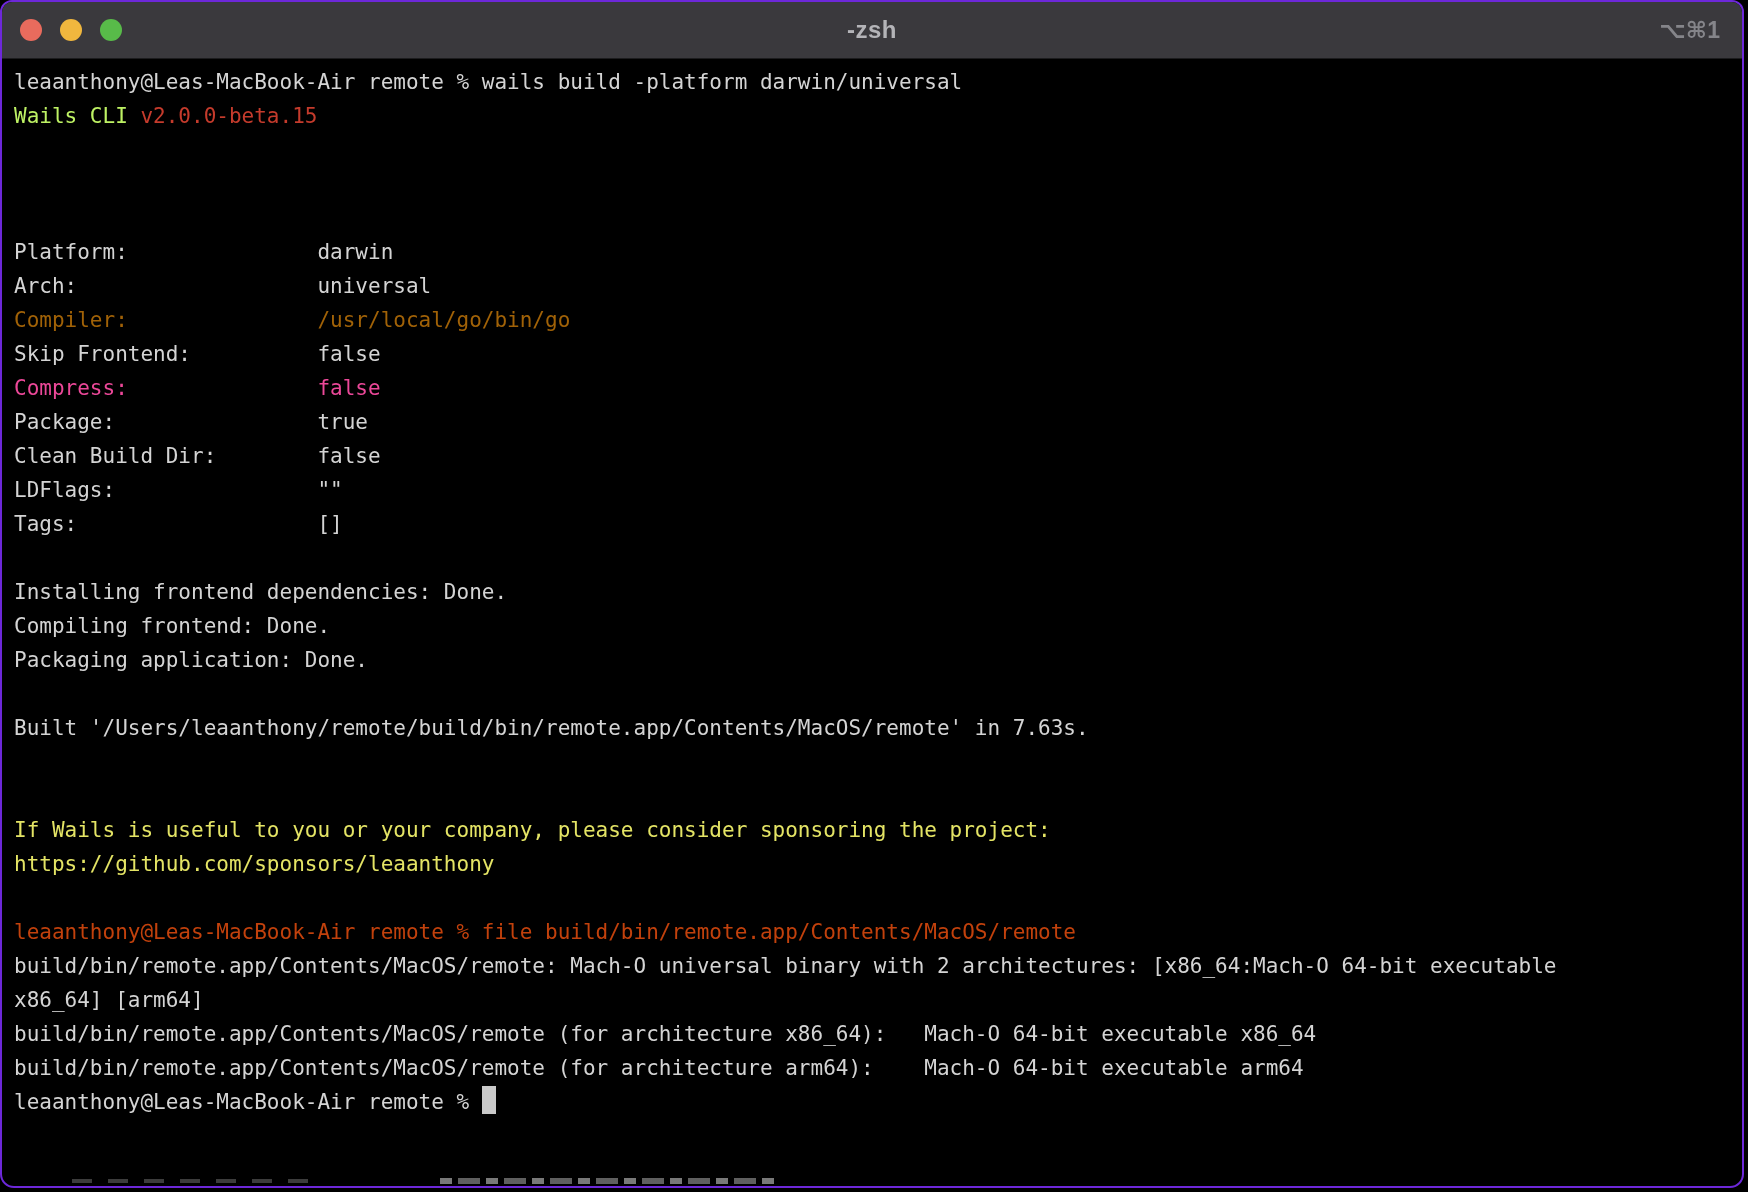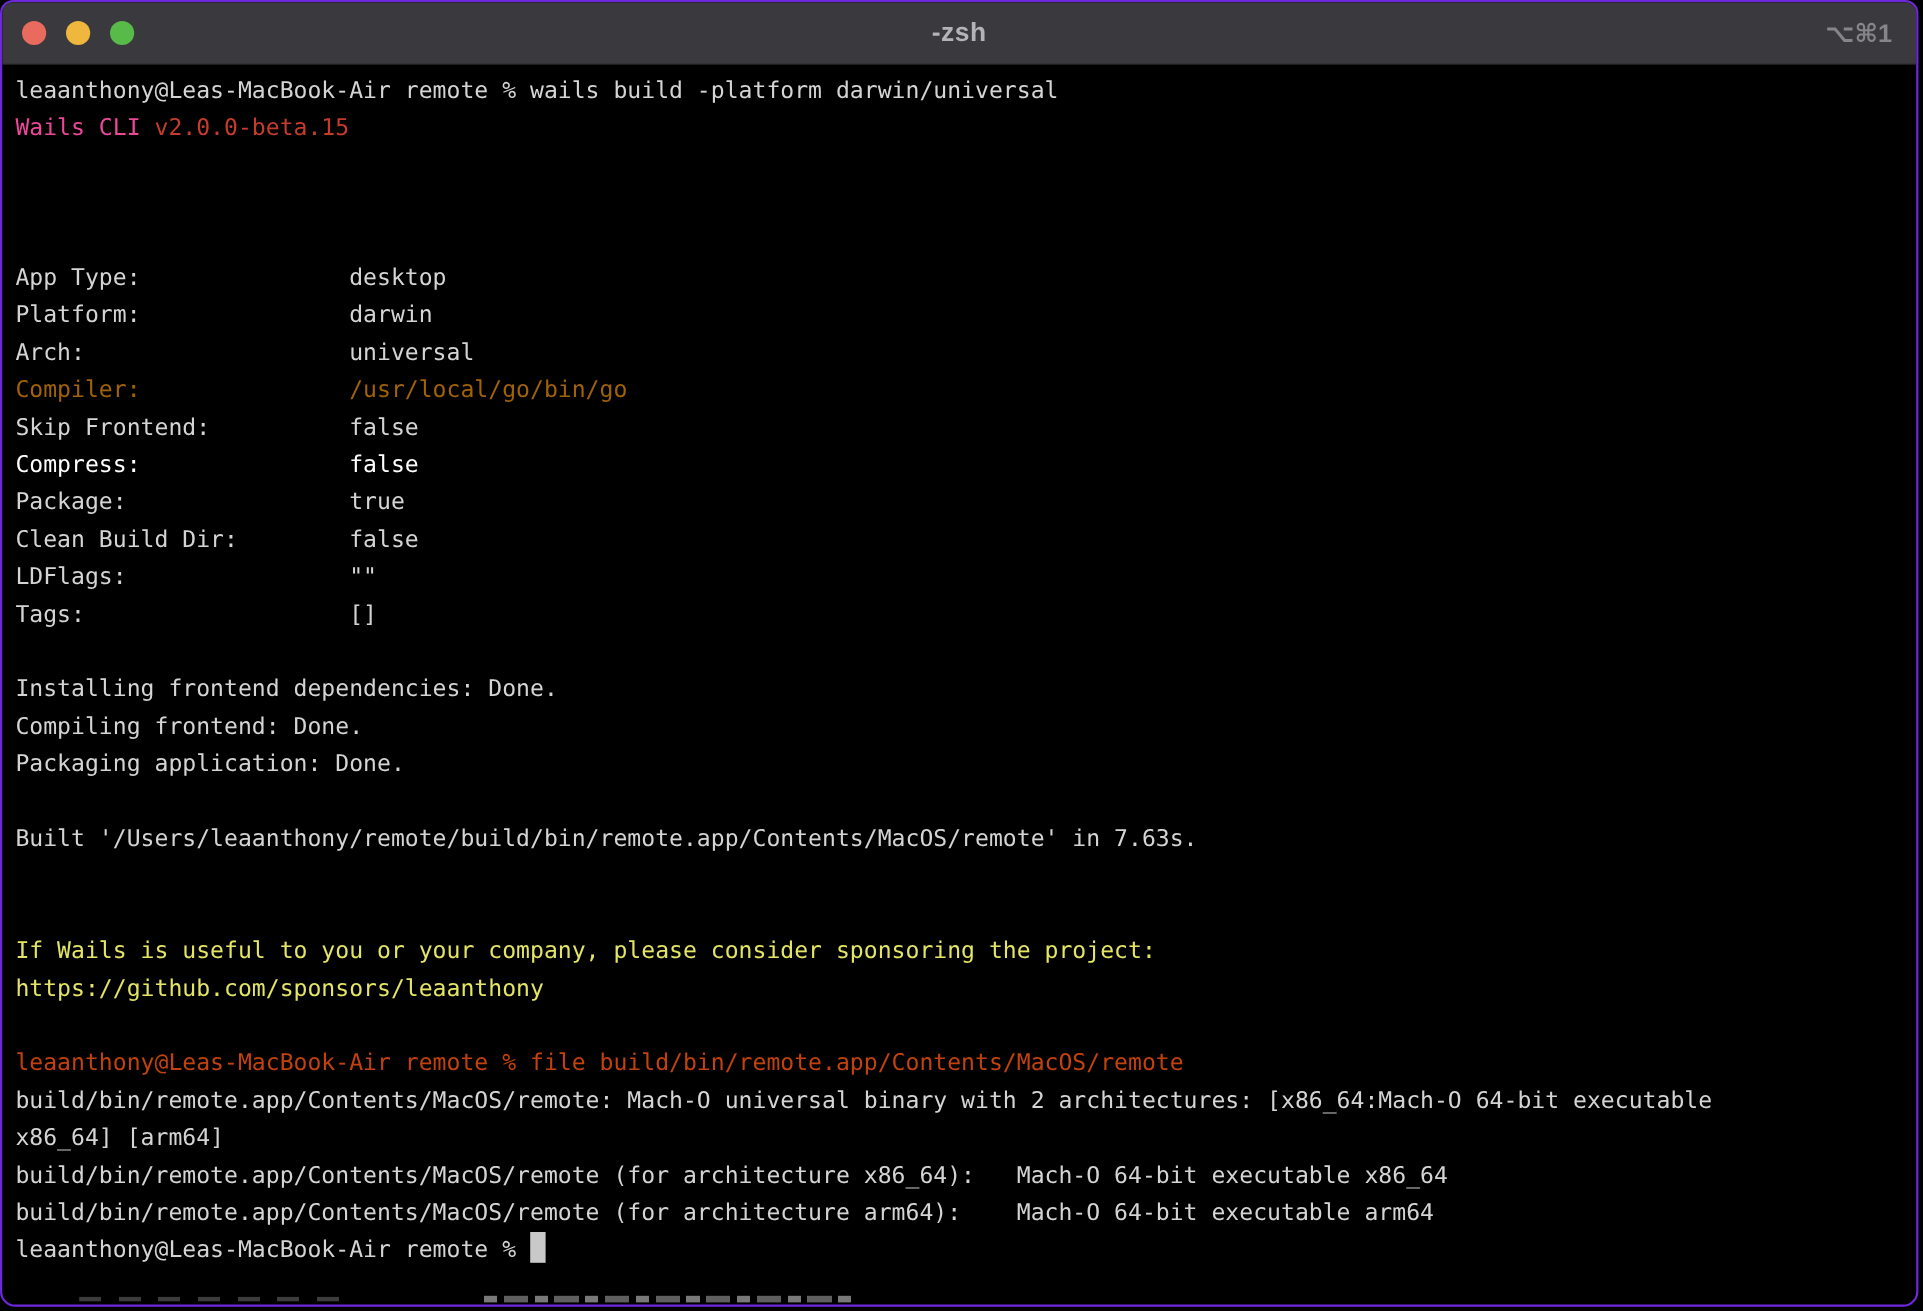--- a/index.html
+++ b/index.html
@@ -115,30 +115,29 @@
     <div class="lights">
       <span class="light" style="background: rgb(233, 107, 93);"></span>
       <span class="light" style="background: rgb(240, 183, 62);"></span>
       <span class="light" style="background: rgb(88, 187, 73);"></span>
     </div>
     <div class="title">-zsh</div>
     <div class="shortcut">⌥⌘1</div>
   </div>
   <div class="content" id="term">
       <div class="line"><span style="color: rgb(212, 212, 212);">leaanthony@Leas-MacBook-Air remote % wails build -platform darwin/universal</span></div>
-      <div class="line"><span style="color: #ec4899;">Wails CLI </span><span style="color: rgb(197, 59, 44);">v2.0.0-beta.15</span></div>
+      <div class="line"><span style="color: #bef264;">Wails CLI </span><span style="color: rgb(197, 59, 44);">v2.0.0-beta.15</span></div>
       <div class="line">&nbsp;</div>
       <div class="line">&nbsp;</div>
       <div class="line">&nbsp;</div>
-      <div class="line"><span style="color: rgb(212, 212, 212);">App Type:               desktop</span></div>
       <div class="line"><span style="color: rgb(212, 212, 212);">Platform:               darwin</span></div>
       <div class="line"><span style="color: rgb(212, 212, 212);">Arch:                   universal</span></div>
       <div class="line"><span style="color: #a16207;">Compiler:               /usr/local/go/bin/go</span></div>
       <div class="line"><span style="color: rgb(212, 212, 212);">Skip Frontend:          false</span></div>
-      <div class="line"><span style="color: #ffffff;">Compress:               false</span></div>
+      <div class="line"><span style="color: #ec4899;">Compress:               false</span></div>
       <div class="line"><span style="color: rgb(212, 212, 212);">Package:                true</span></div>
       <div class="line"><span style="color: rgb(212, 212, 212);">Clean Build Dir:        false</span></div>
       <div class="line"><span style="color: rgb(212, 212, 212);">LDFlags:                ""</span></div>
       <div class="line"><span style="color: rgb(212, 212, 212);">Tags:                   []</span></div>
       <div class="line">&nbsp;</div>
       <div class="line"><span style="color: rgb(212, 212, 212);">Installing frontend dependencies: Done.</span></div>
       <div class="line"><span style="color: rgb(212, 212, 212);">Compiling frontend: Done.</span></div>
       <div class="line"><span style="color: rgb(212, 212, 212);">Packaging application: Done.</span></div>
       <div class="line">&nbsp;</div>
       <div class="line"><span style="color: rgb(212, 212, 212);">Built '/Users/leaanthony/remote/build/bin/remote.app/Contents/MacOS/remote' in 7.63s.</span></div>

